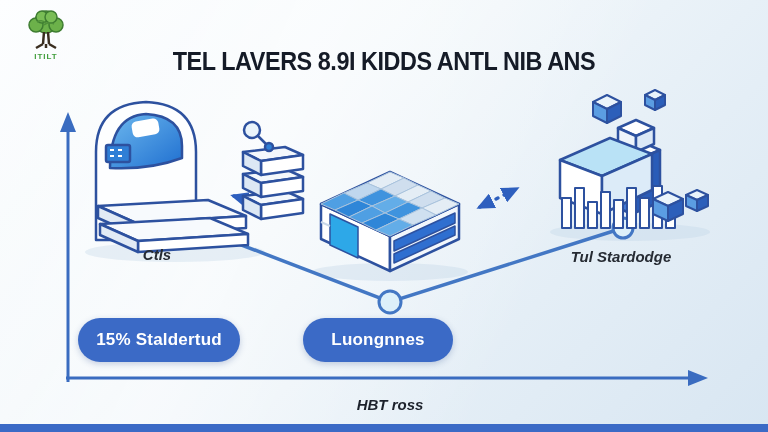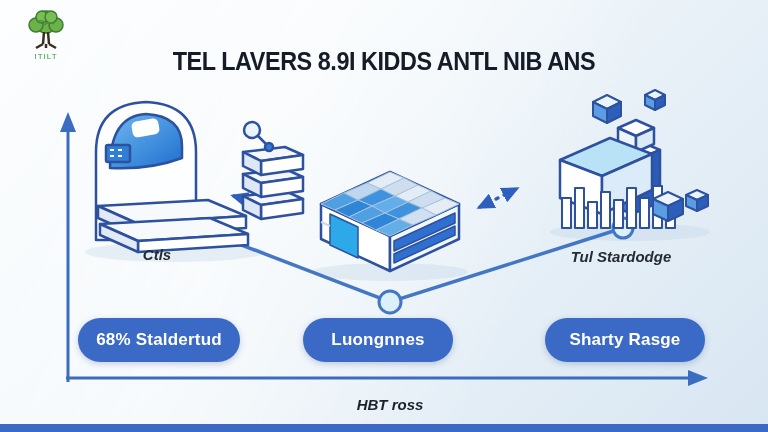--- a/index.html
+++ b/index.html
@@ -4,21 +4,21 @@
 <style>
   html,body{margin:0;padding:0;}
   .stage{position:relative;width:768px;height:432px;overflow:hidden;
     font-family:"Liberation Sans", sans-serif;
     background:linear-gradient(135deg,#fdfeff 0%,#f3f8fb 35%,#e4eef6 70%,#d8e6f2 100%);}
   .bg-band{position:absolute;left:-15%;top:-40%;width:80%;height:220%;
     transform:rotate(24deg);pointer-events:none;
     background:linear-gradient(90deg,rgba(255,255,255,0) 0%,rgba(255,255,255,.55) 50%,rgba(255,255,255,0) 100%);}
   .art{position:absolute;left:0;top:0;}
   .logo{position:absolute;left:14px;top:8px;width:64px;text-align:center;}
-  .logo-text{display:block;margin-top:-2px;font-size:8px;font-weight:400;color:#3f9d3a;letter-spacing:1px;}
+  .logo-text{display:block;margin-top:-2px;font-size:8px;font-weight:700;color:#3f9d3a;letter-spacing:1px;}
   .title{position:absolute;left:0;top:46px;width:768px;text-align:center;margin:0;
     font-size:26px;line-height:30px;font-weight:800;color:#151b27;letter-spacing:-0.5px;
     transform:scaleX(0.9);}
   .label{position:absolute;text-align:center;font-size:15px;line-height:18px;
     font-weight:700;color:#262b33;font-style:italic;}
   .label-left{left:57px;top:246px;width:200px;}
   .label-right{left:521px;top:248px;width:200px;}
   .pill{position:absolute;top:318px;height:44px;border:none;border-radius:22px;
     background:#3b6ac6;color:#ffffff;font-family:"Liberation Sans",sans-serif;
     font-size:17px;font-weight:700;letter-spacing:0.2px;cursor:pointer;
@@ -198,20 +198,19 @@
 
   <h1 class="title">TEL LAVERS 8.9I KIDDS ANTL NIB ANS</h1>
 
   <div class="label label-left">
     <div>Ctls</div>
   </div>
   <div class="label label-right">
     <div>Tul Stardodge</div>
   </div>
 
-  <button class="pill pill-left">68% Staldertud</button>
+  <button class="pill pill-left">15% Staldertud</button>
   <button class="pill pill-middle">Luongnnes</button>
-  <button class="pill pill-right">Sharty Rasge</button>
 
   <div class="x-label">HBT ross</div>
 
   <div class="bottom-bar"></div>
 </div>
 
 </body></html>

